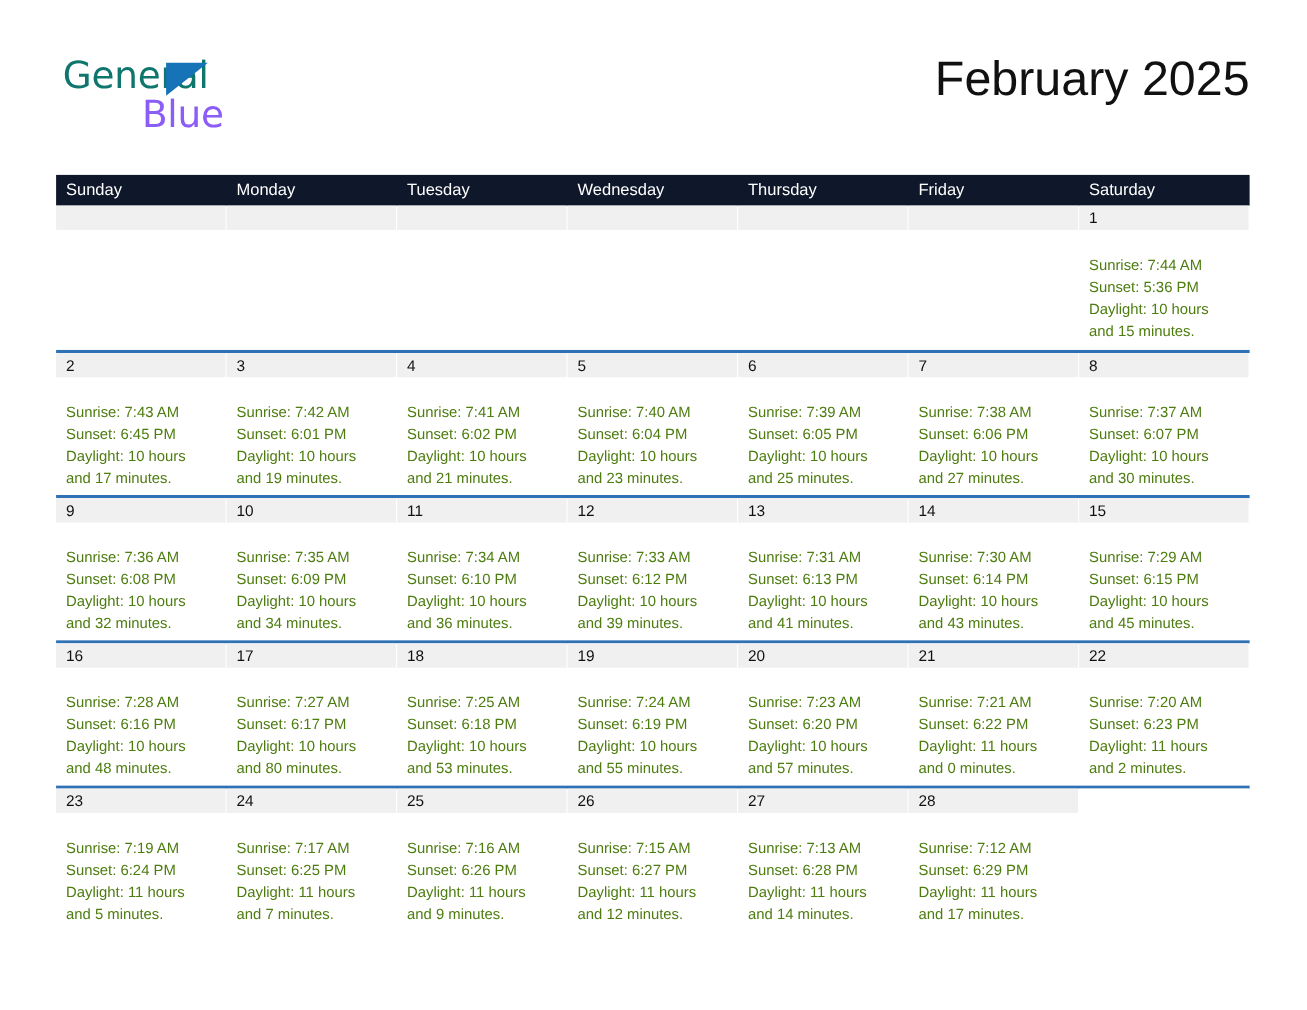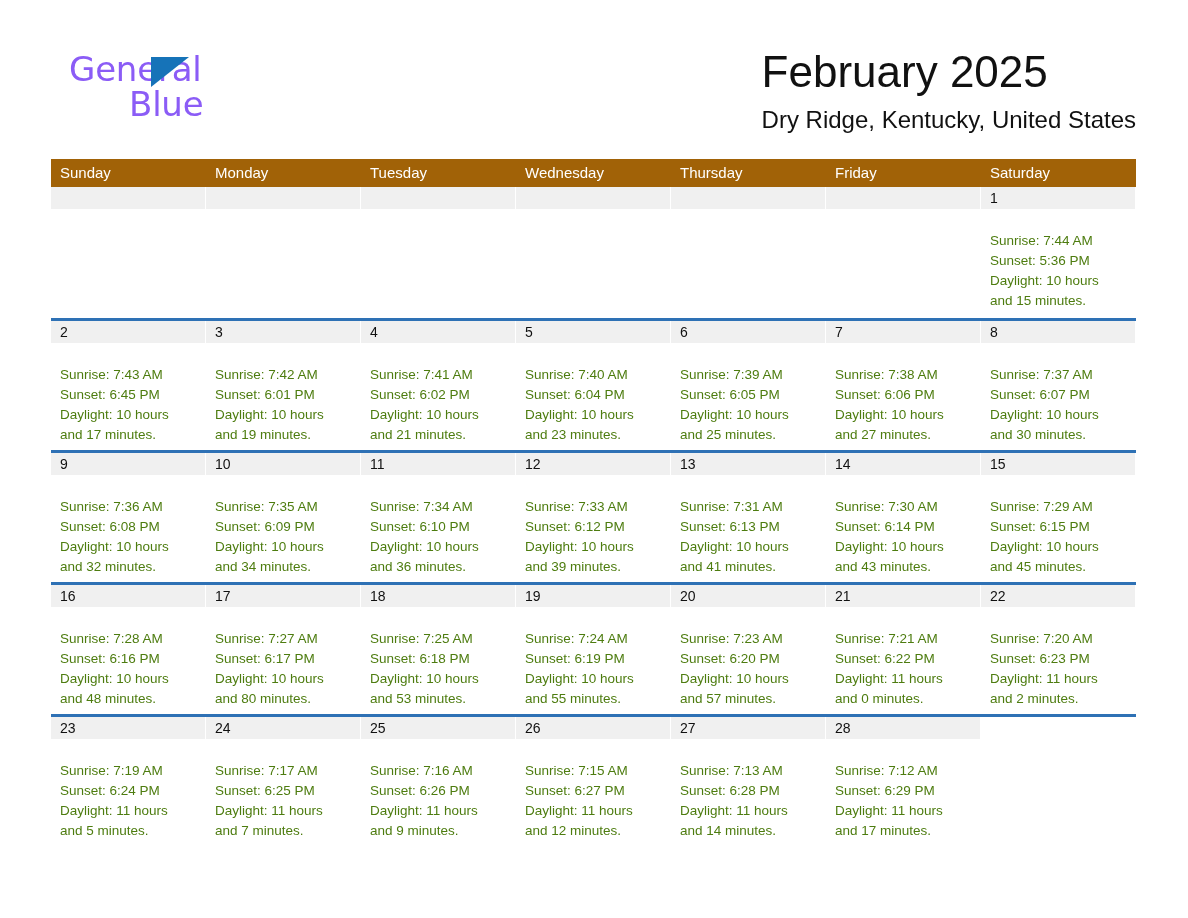--- a/index.html
+++ b/index.html
@@ -39,24 +39,23 @@
     width: 260px;
     height: 74px;
   }
   .brand-general {
     position: absolute;
     left: 6px;
     top: 0px;
     font-size: 34px;
     line-height: 38px;
     letter-spacing: -0.2px;
-    color: #8b5cf6;
+    color: #0f766e;
     font-family: "DejaVu Sans", sans-serif;
     font-weight: 400;
-    margin-left: 12px;
   }
   .brand-tri {
     position: absolute;
     left: 100px;
     top: 7px;
     width: 0;
     height: 0;
     border-left: 38px solid #1673b8;
     border-bottom: 30px solid transparent;
   }
@@ -97,21 +96,21 @@
   .calendar {
     position: absolute;
     left: 51px;
     top: 159px;
     width: 1085px;
   }
 
   .weekday-row {
     display: flex;
     width: 100%;
-    background: #a16207;
+    background: #0f172a;
   }
   .weekday-cell {
     flex: 1 1 0;
     min-width: 0;
     height: 28px;
     line-height: 28px;
     padding-left: 9px;
     box-sizing: border-box;
     color: #ffffff;
     font-size: 15px;
@@ -173,21 +172,20 @@
   <div class="top-bar">
 
     <div class="brand">
       <span class="brand-general">General</span>
       <span class="brand-tri"></span>
       <span class="brand-blue">Blue</span>
     </div>
 
     <div class="title-block">
       <div class="month-title">February 2025</div>
-      <div class="location-title">Dry Ridge, Kentucky, United States</div>
     </div>
 
   </div>
 
   <div class="calendar">
 
     <div class="weekday-row">
       <div class="weekday-cell">Sunday</div>
       <div class="weekday-cell">Monday</div>
       <div class="weekday-cell">Tuesday</div>

